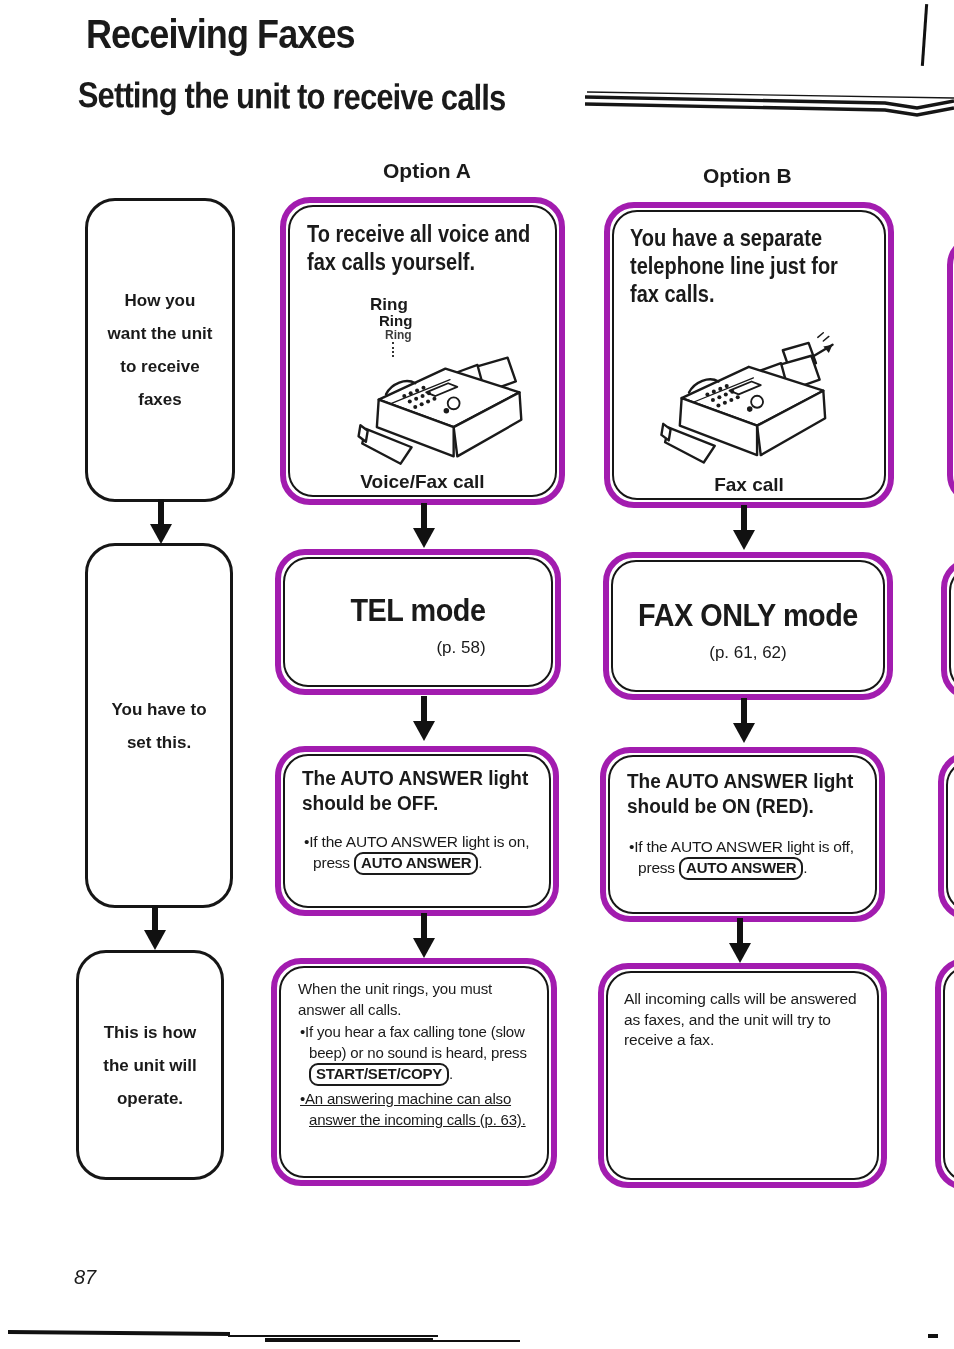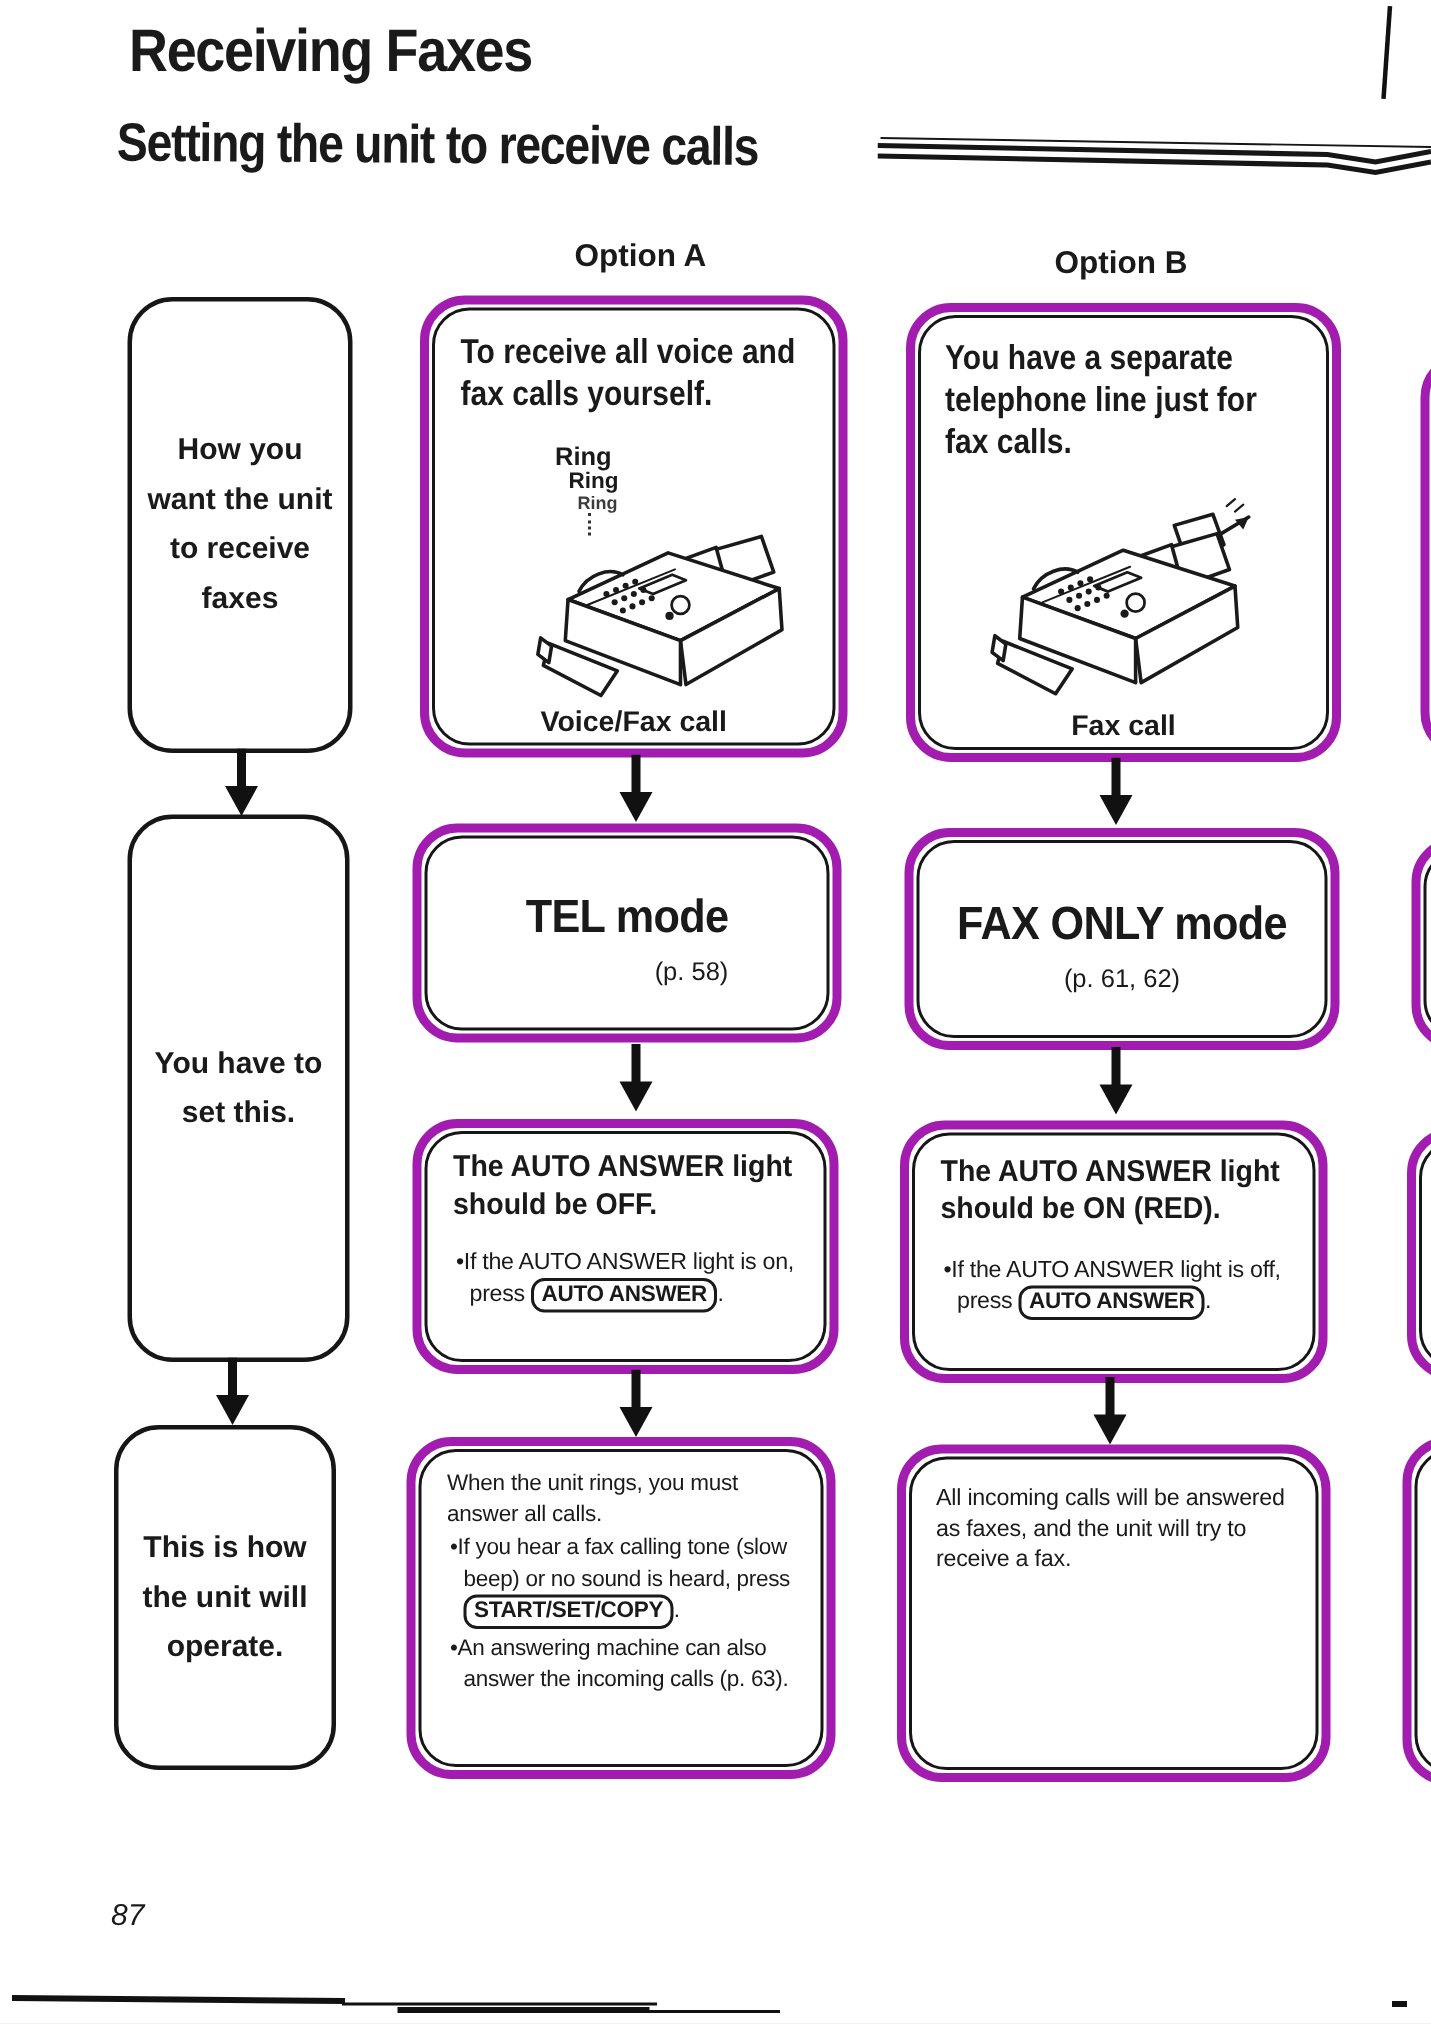--- a/index.html
+++ b/index.html
@@ -19,21 +19,21 @@
   .h2{
     font-size:36px; font-weight:bold; letter-spacing:-1px;
     transform:scaleX(0.86) rotate(0.35deg); transform-origin:left top; white-space:nowrap;
   }
   .colhead{font-size:21px; font-weight:bold; white-space:nowrap;}
 
   
   .plainbox{
     border:3px solid #161616; border-radius:30px; background:#fff;
     display:flex; align-items:center; justify-content:center;
-    text-align:center; font-weight:bold; font-size:20px; line-height:33px;
+    text-align:center; font-weight:bold; font-size:17px; line-height:33px;
     white-space:pre-line; box-sizing:border-box;
   }
   
   .dbox{
     border:6px solid #a21caf; border-radius:30px; background:#fff; box-sizing:border-box;
   }
   .dbox::before{
     content:""; position:absolute; inset:2px;
     border:2px solid #161616; border-radius:25px; pointer-events:none;
   }
@@ -181,21 +181,21 @@
     <line x1="13" y1="0" x2="13" y2="27" stroke="#111" stroke-width="6"></line>
     <polygon points="2,25 24,25 13,45" fill="#111"></polygon>
   </svg>
 
   <div class="abs dbox" style="left:271px; top:958px; width:286px; height:228px;">
     <div class="abs body-text" style="left:21px; top:15px; width:256px;">When the unit rings, you must
 answer all calls.</div>
     <div class="abs bullet" style="left:23px; top:57px; width:256px; font-size:15px;"><span>•If you hear a fax calling tone (slow
 beep) or no sound is heard, press
 </span><span class="keycap">START/SET/COPY</span><span>.</span></div>
-    <div class="abs bullet" style="left:23px; top:124px; width:256px; font-size:15px;">•An answering machine can also
+    <div class="abs bullet" style="left:23px; top:124px; width:256px; font-size:15px;text-decoration:underline;">•An answering machine can also
 answer the incoming calls (p. 63).</div>
   </div>
 
   <div class="abs dbox" style="left:604px; top:202px; width:290px; height:306px;">
     <div class="abs box-title" style="left:20px; top:16px;">You have a separate
 telephone line just for
 fax calls.</div>
     <svg class="abs" style="left:42px; top:122px;" width="212" height="138" viewBox="0 -12 210 150">
       <g stroke="#1a1a1a" stroke-width="2.6" fill="#fff" stroke-linejoin="round" stroke-linecap="round">
         <path d="M132,10 L160,2 L168,24 L140,33 Z"></path>

